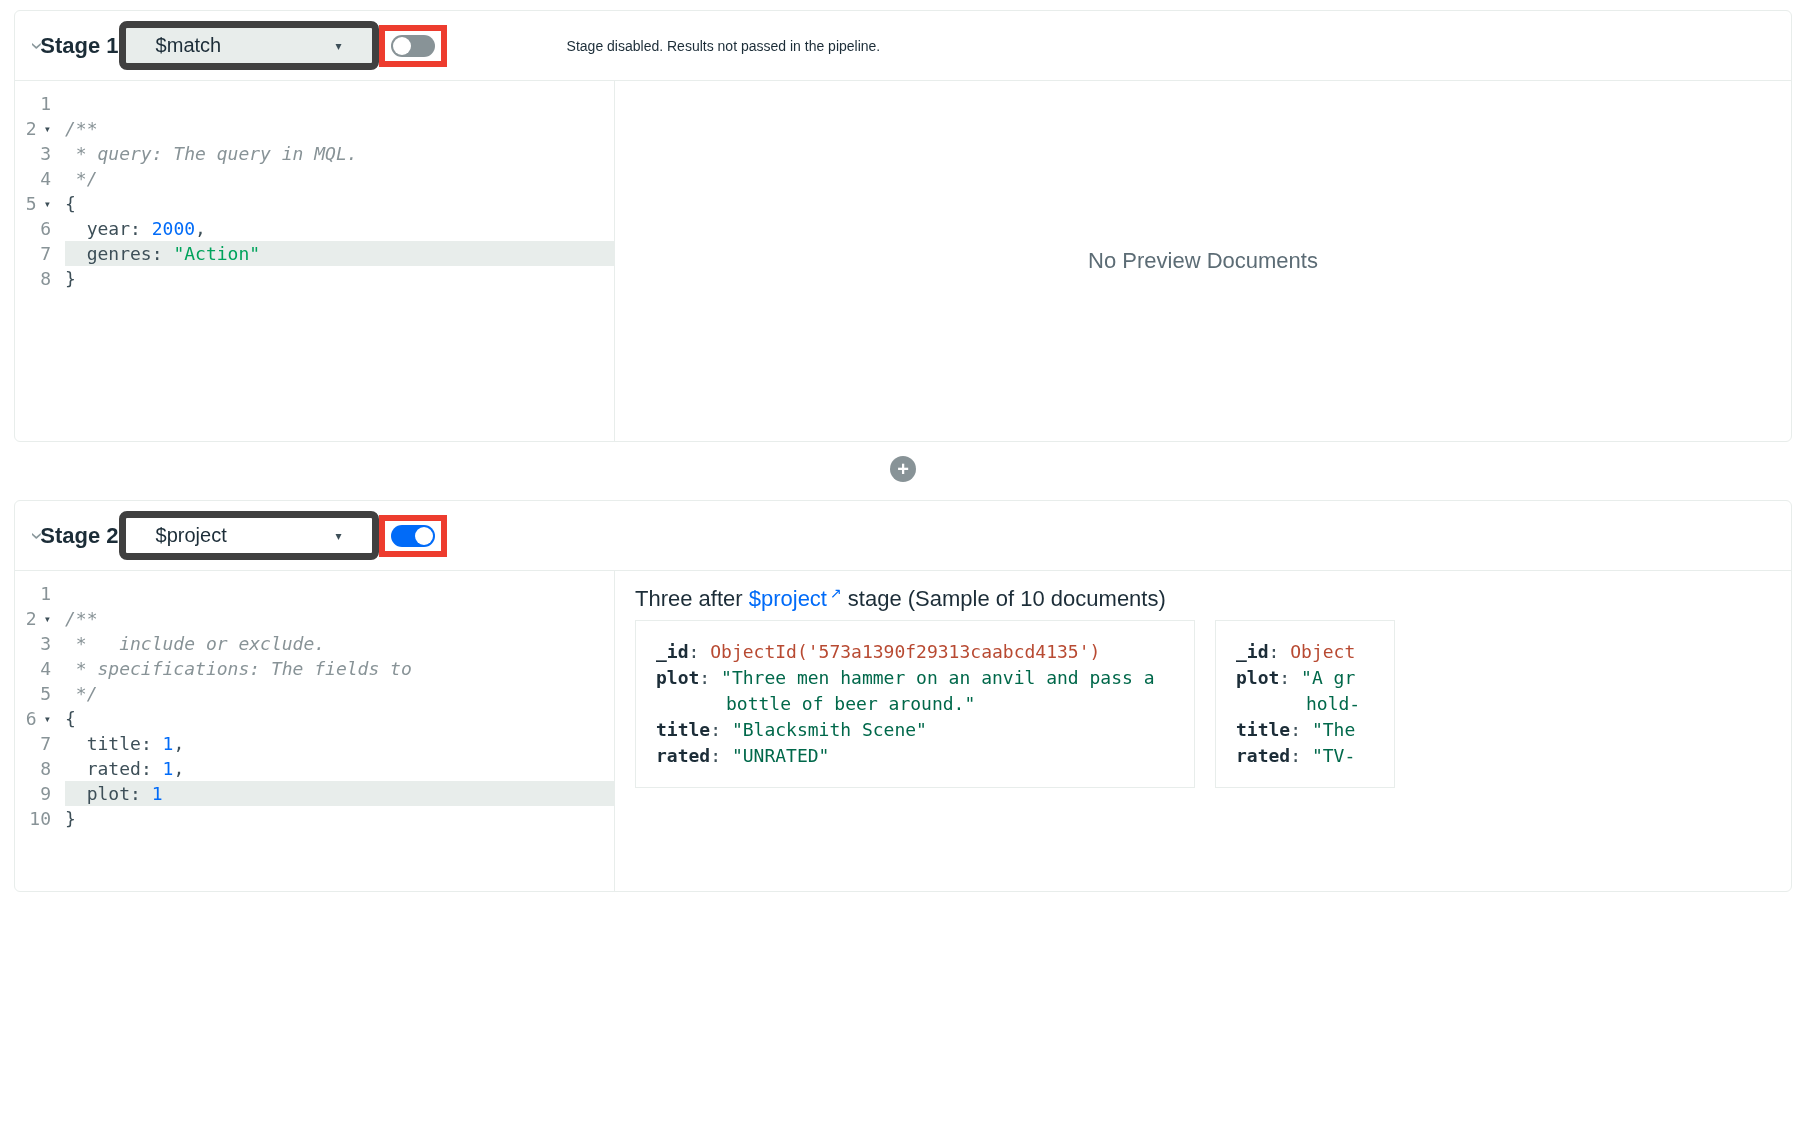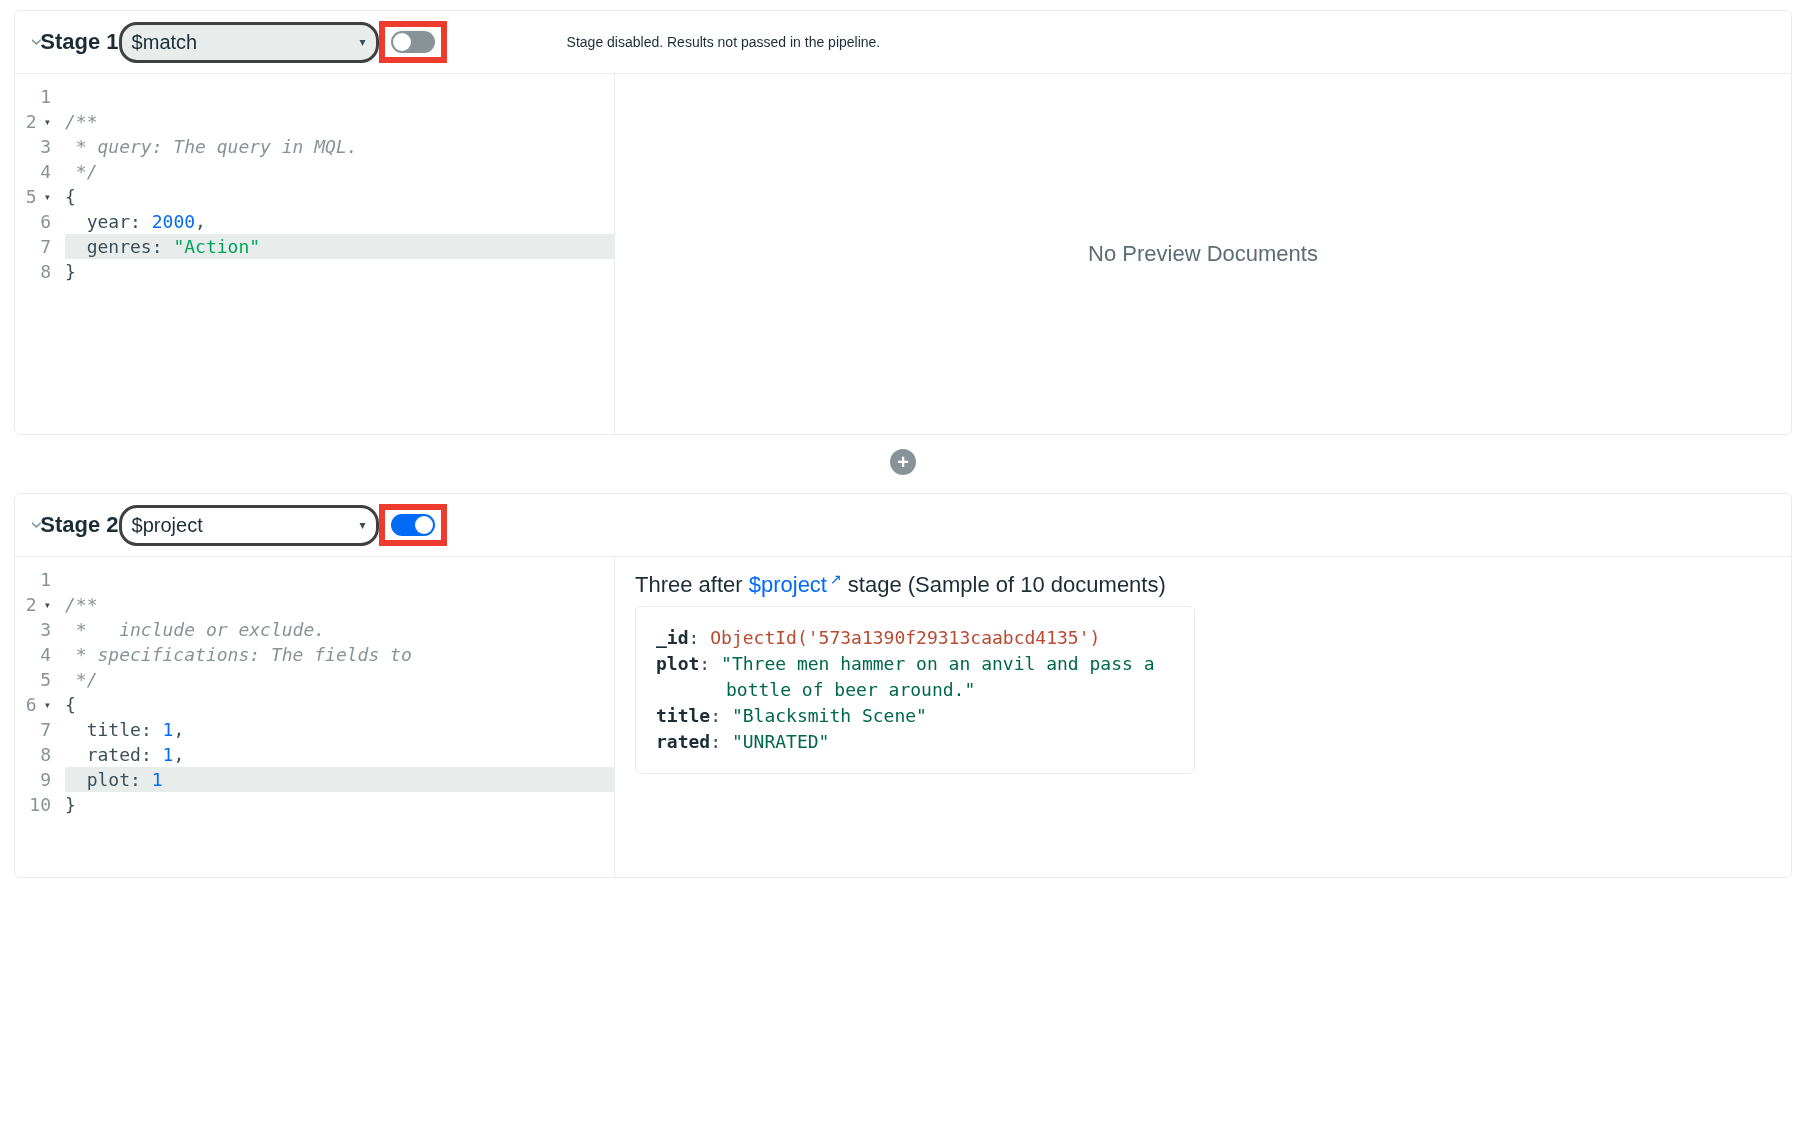--- a/index.html
+++ b/index.html
@@ -30,23 +30,23 @@
   cursor: pointer;
   user-select: none;
 }
 .stage-label {
   font-weight: 700;
   font-size: 22px;
   color: #1c2d38;
 }
 .stage-operator {
   font-size: 20px;
-  padding: 6px 10px;
-  border: 3px solid #404040;
-  border-radius: 18px;
+  padding: 6px 30px;
+  border: 7px solid #404040;
+  border-radius: 8px;
   min-width: 260px;
   display: flex;
   align-items: center;
   justify-content: space-between;
   cursor: pointer;
   color: #1c2d38;
 }
 .stage-operator.disabled {
   background: #e8edeb;
 }
@@ -151,21 +151,21 @@
 .preview-header .oplink { color:#016bf8; }
 .ext-icon { font-size: 14px; color:#016bf8; vertical-align: super; margin-left:3px;}
 .doc-row {
   display:flex;
   gap:20px;
   padding: 0 20px 20px;
   overflow:hidden;
 }
 .doc-card {
   border:1px solid #e8edeb;
-  border-radius:6px;
+  border-radius:0;
   padding: 18px 20px;
   font-family: "Menlo","Consolas",monospace;
   font-size: 18px;
   line-height: 26px;
   color:#3d4f58;
   min-width: 560px;
   flex-shrink: 0;
 }
 .doc-card .k { font-weight:700; color:#1c2d38;}
 .doc-card .oid { color:#b84a32;}
@@ -270,16 +270,23 @@
         <span>Three after </span><span class="oplink"><span>$project</span><span class="ext-icon">↗</span></span><span>  stage (Sample of 10 documents)</span>
       </div>
       <div class="doc-row">
         <div class="doc-card">
           <div><span class="k">_id</span>: <span class="oid">ObjectId('573a1390f29313caabcd4135')</span></div>
           <div><span class="k">plot</span>: <span class="sv">"Three men hammer on an anvil and pass a</span></div>
           <div class="cont"><span class="sv">bottle of beer around."</span></div>
           <div><span class="k">title</span>: <span class="sv">"Blacksmith Scene"</span></div>
           <div><span class="k">rated</span>: <span class="sv">"UNRATED"</span></div>
         </div>
+        <div class="doc-card partial">
+          <div><span class="k">_id</span>: <span class="oid">Object</span></div>
+          <div><span class="k">plot</span>: <span class="sv">"A gr</span></div>
+          <div class="cont"><span class="sv">hold-</span></div>
+          <div><span class="k">title</span>: <span class="sv">"The</span></div>
+          <div><span class="k">rated</span>: <span class="sv">"TV-</span></div>
+        </div>
       </div>
     </div>
   </div>
 </div>
 
 </body></html>

